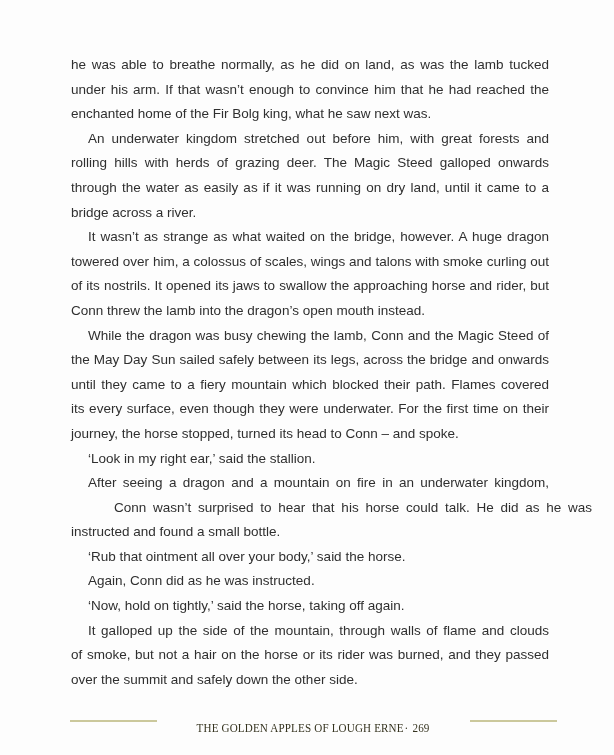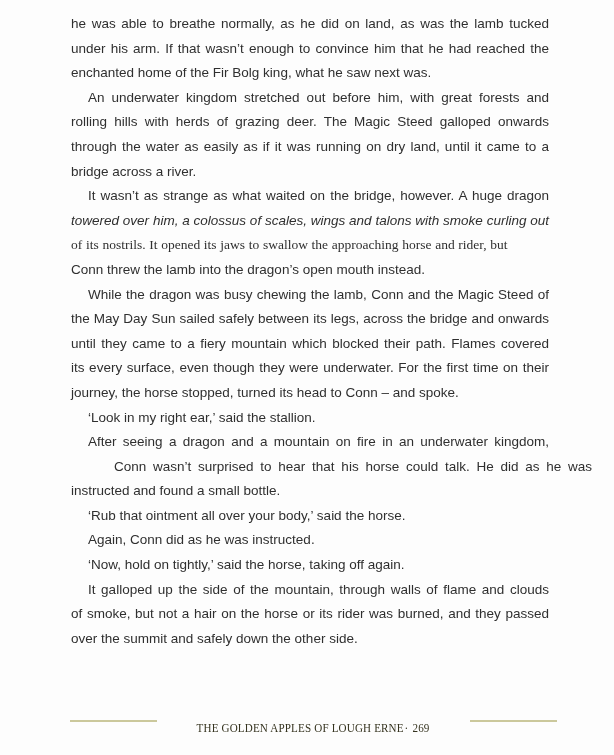--- a/index.html
+++ b/index.html
@@ -53,34 +53,34 @@
     transform-origin: center;
   }
   .footer-text .sep { margin: 0 5px 0 1px; }
 </style>
 </head>
 <body>
 
 <div class="page">
   <div class="body-text">
       <div>
-        <div class="line j" style="word-spacing: 1.91562px;"><span>he was able to breathe normally, as he did on land, as was the lamb tucked</span></div>
+        <div class="line j" style="word-spacing: 1.91562px; margin-top: 41px;"><span>he was able to breathe normally, as he did on land, as was the lamb tucked</span></div>
         <div class="line j" style="word-spacing: 1.38951px;"><span>under his arm. If that wasn’t enough to convince him that he had reached the</span></div>
         <div class="line"><span>enchanted home of the Fir Bolg king, what he saw next was.</span></div>
       </div>
       <div>
         <div class="line j indent" style="word-spacing: 3.25156px;"><span>An underwater kingdom stretched out before him, with great forests and</span></div>
         <div class="line j" style="word-spacing: 3.4304px;"><span>rolling hills with herds of grazing deer. The Magic Steed galloped onwards</span></div>
         <div class="line j" style="word-spacing: 1.45588px;"><span>through the water as easily as if it was running on dry land, until it came to a</span></div>
         <div class="line"><span>bridge across a river.</span></div>
       </div>
       <div>
         <div class="line j indent" style="word-spacing: 1.28486px;"><span>It wasn’t as strange as what waited on the bridge, however. A huge dragon</span></div>
-        <div class="line j" style="word-spacing: 0.0588942px; font-style: italic;"><span>towered over him, a colossus of scales, wings and talons with smoke curling out</span></div>
-        <div class="line j" style="word-spacing: 0.320312px; font-family: Liberation Serif, serif;"><span>of its nostrils. It opened its jaws to swallow the approaching horse and rider, but</span></div>
+        <div class="line j" style="word-spacing: 0.0588942px;"><span>towered over him, a colossus of scales, wings and talons with smoke curling out</span></div>
+        <div class="line j" style="word-spacing: 0.320312px;"><span>of its nostrils. It opened its jaws to swallow the approaching horse and rider, but</span></div>
         <div class="line"><span>Conn threw the lamb into the dragon’s open mouth instead.</span></div>
       </div>
       <div>
         <div class="line j indent" style="word-spacing: 0.594952px;"><span>While the dragon was busy chewing the lamb, Conn and the Magic Steed of</span></div>
         <div class="line j" style="word-spacing: 0.28726px;"><span>the May Day Sun sailed safely between its legs, across the bridge and onwards</span></div>
         <div class="line j" style="word-spacing: 1.6888px;"><span>until they came to a fiery mountain which blocked their path. Flames covered</span></div>
         <div class="line j" style="word-spacing: 0.866587px;"><span>its every surface, even though they were underwater. For the first time on their</span></div>
         <div class="line"><span>journey, the horse stopped, turned its head to Conn – and spoke.</span></div>
       </div>
       <div>

